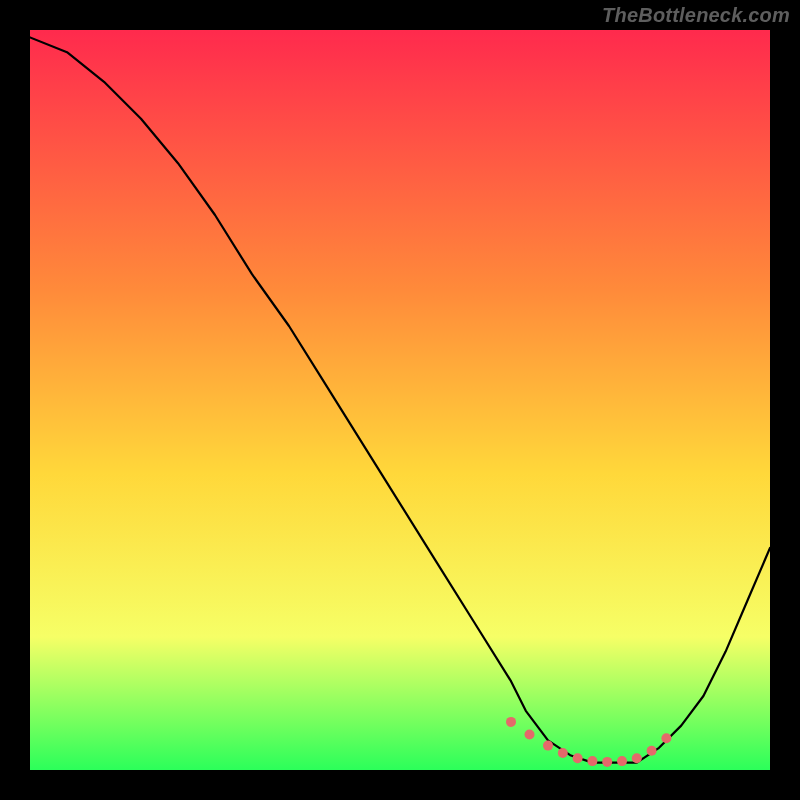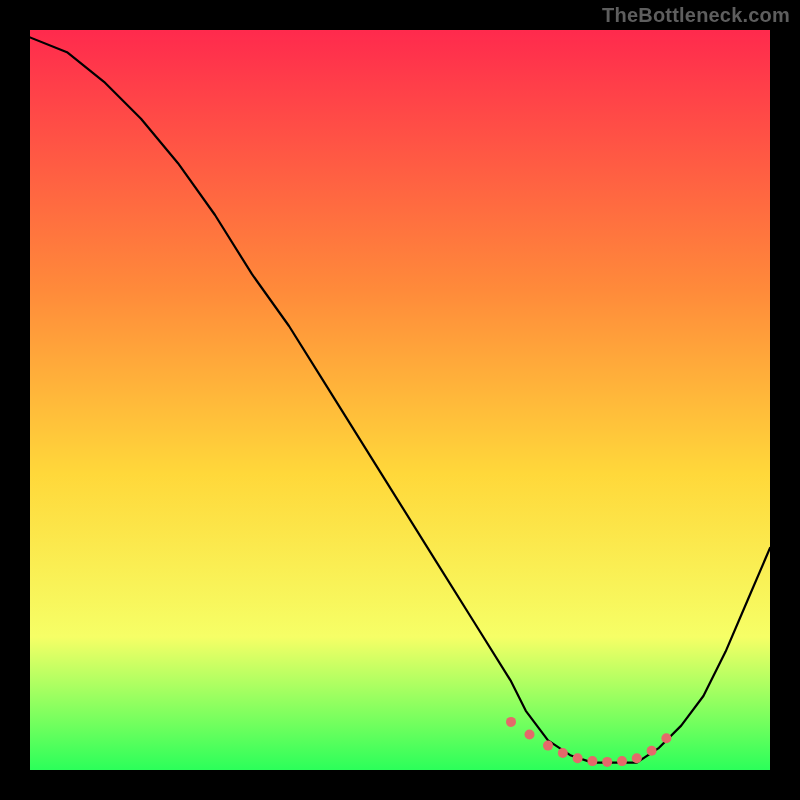--- a/index.html
+++ b/index.html
@@ -17,20 +17,21 @@
     background: #000;
   }
   .watermark {
     position: absolute;
     top: 4px;
     right: 10px;
     color: #5e5e5e;
     font-size: 20px;
     font-weight: 600;
     letter-spacing: 0.2px;
+    font-style: italic;
   }
   svg {
     position: absolute;
     left: 30px;
     top: 30px;
   }
 </style>
 </head>
 <body>
 <div class="frame">

